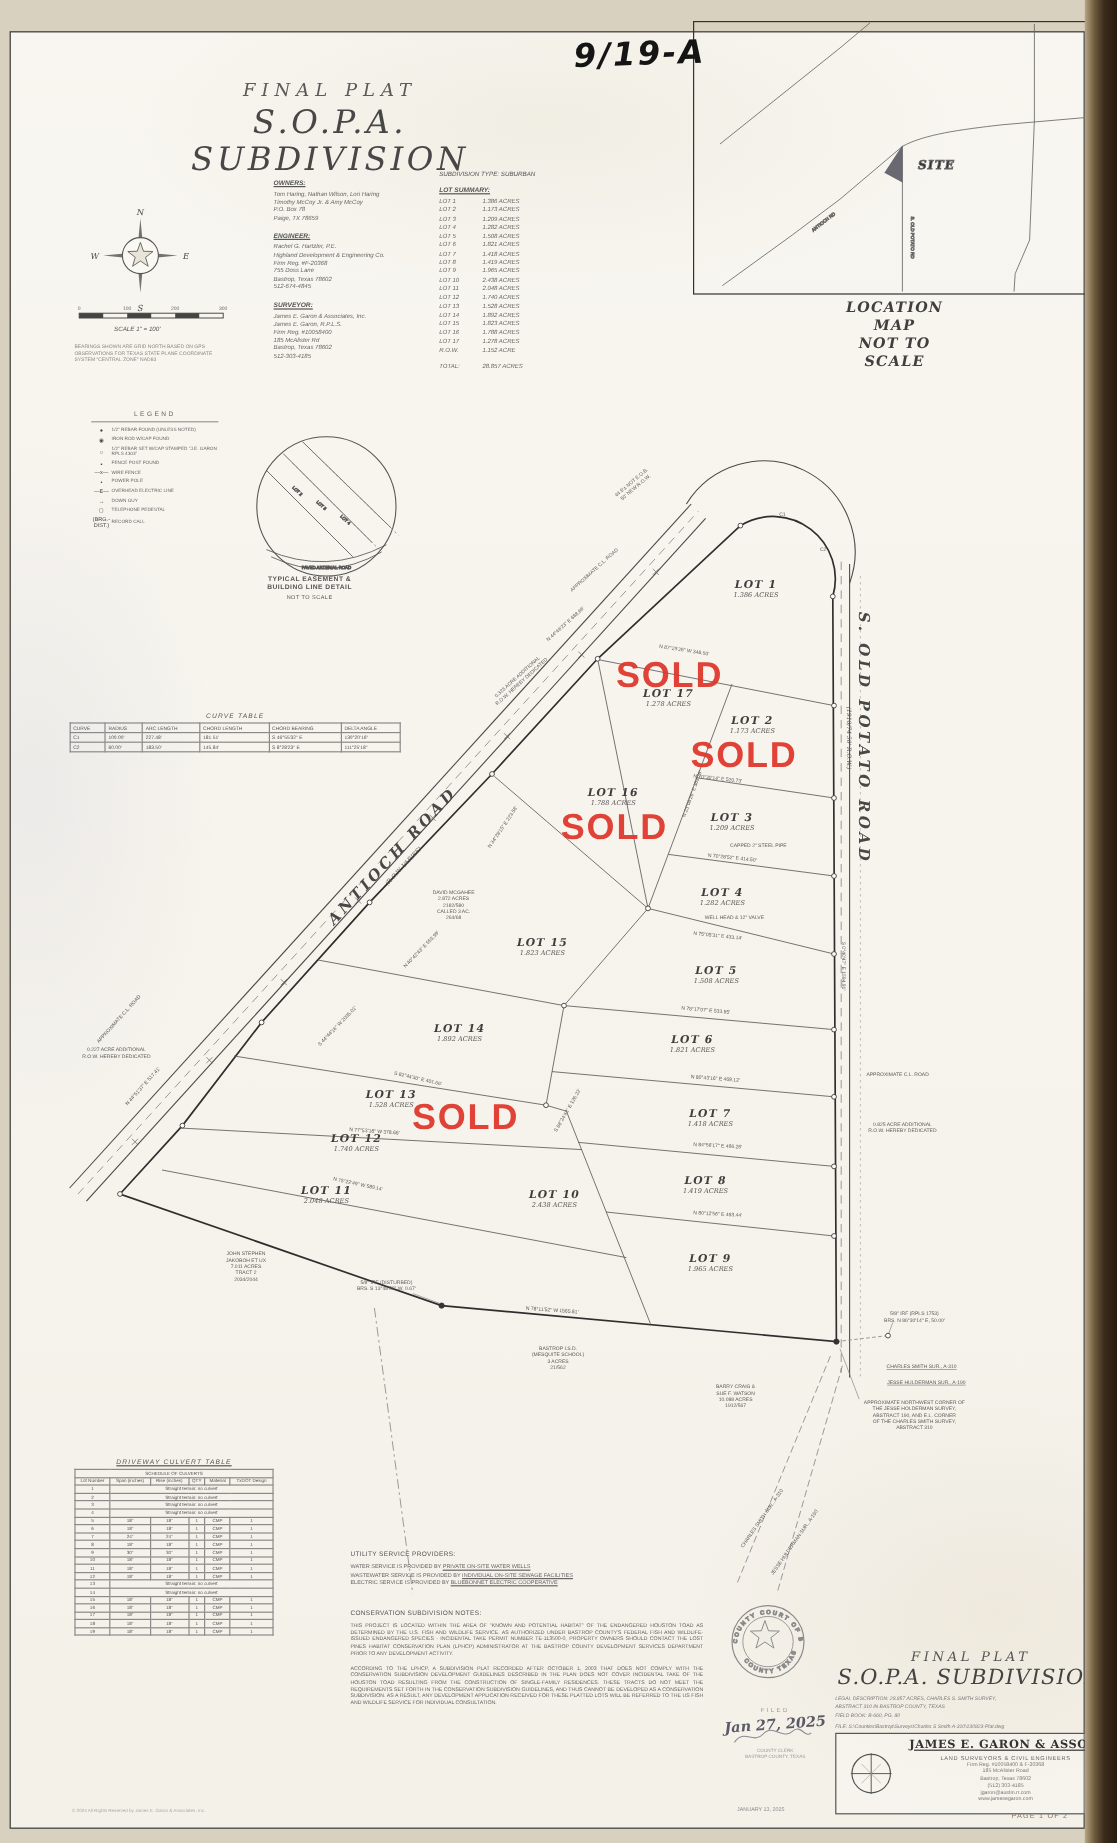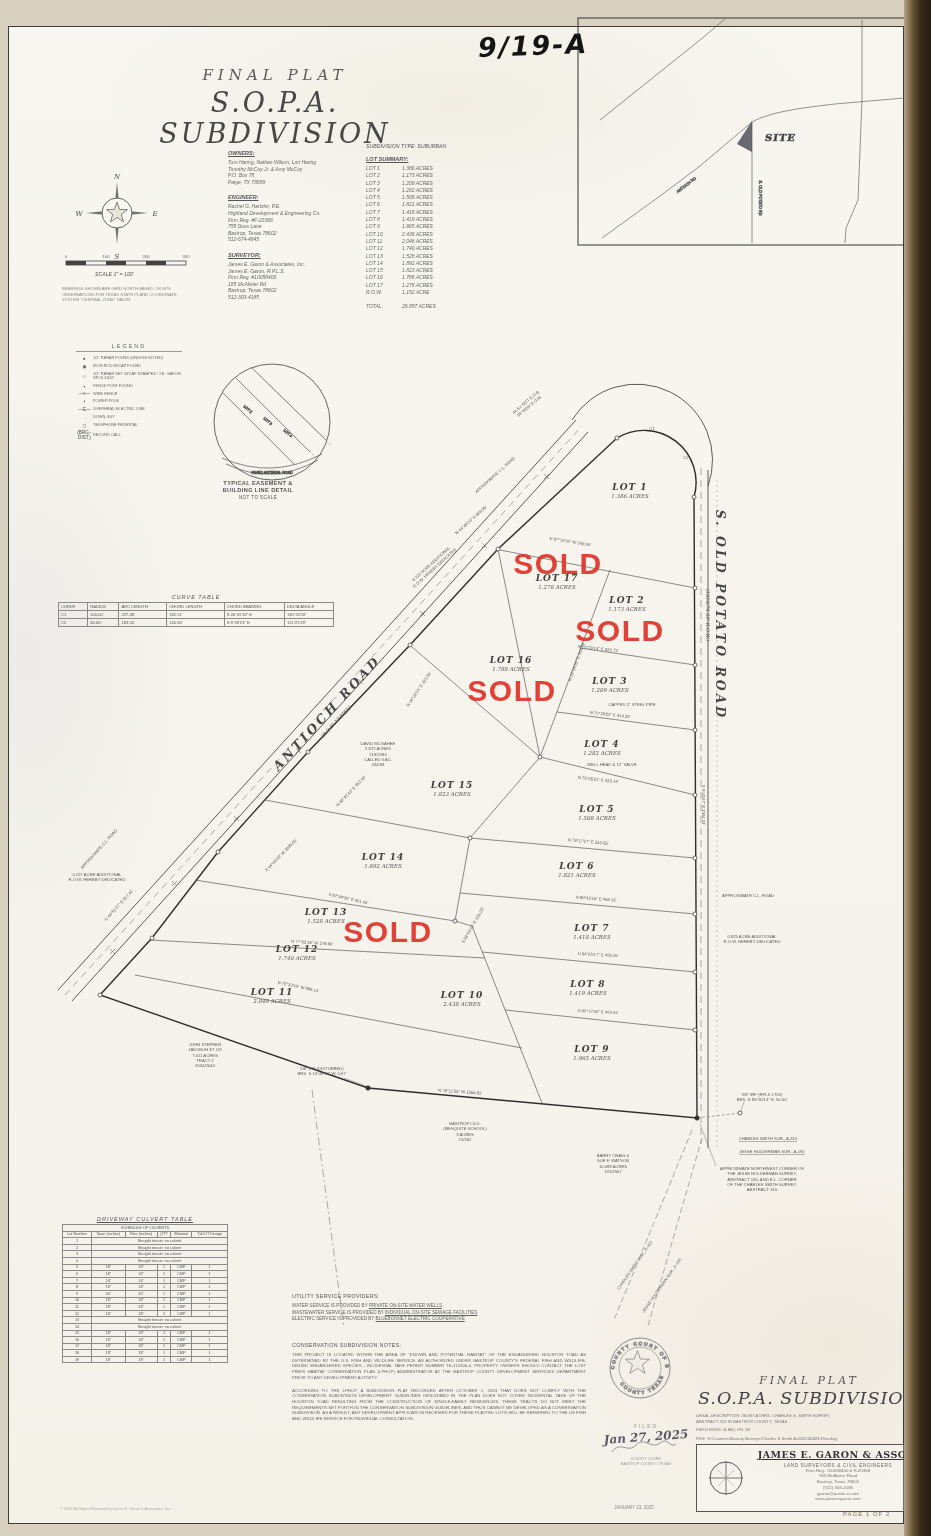--- a/index.html
+++ b/index.html
@@ -347,20 +347,24 @@
     <path d="M612,1452 C620,1440 628,1454 636,1445 S652,1450 660,1443 S670,1449 676,1444" fill="none" stroke="#8a8a96" stroke-width="0.9"></path>
   </svg>
 
   <div class="blk" id="title-block">
     <div class="t1">FINAL PLAT</div>
     <div class="t2">S.O.P.A.  SUBDIVISION</div>
   </div>
 
   <div class="blk" id="handwritten">9/19-A</div>
 
+  <div class="blk" id="map-caption">
+    <div>LOCATION MAP</div>
+    <div>NOT TO SCALE</div>
+  </div>
 
   <div class="blk" id="owners-block">
     <div class="sec">
       <div class="h">OWNERS:</div>
       <div id="owners-lines">
           <div class="tline">Tom Haring, Nathan Wilson, Lori Haring</div>
           <div class="tline">Timothy McCoy Jr. &amp; Amy McCoy</div>
           <div class="tline">P.O. Box 78</div>
           <div class="tline">Paige, TX 78659</div>
         </div>

